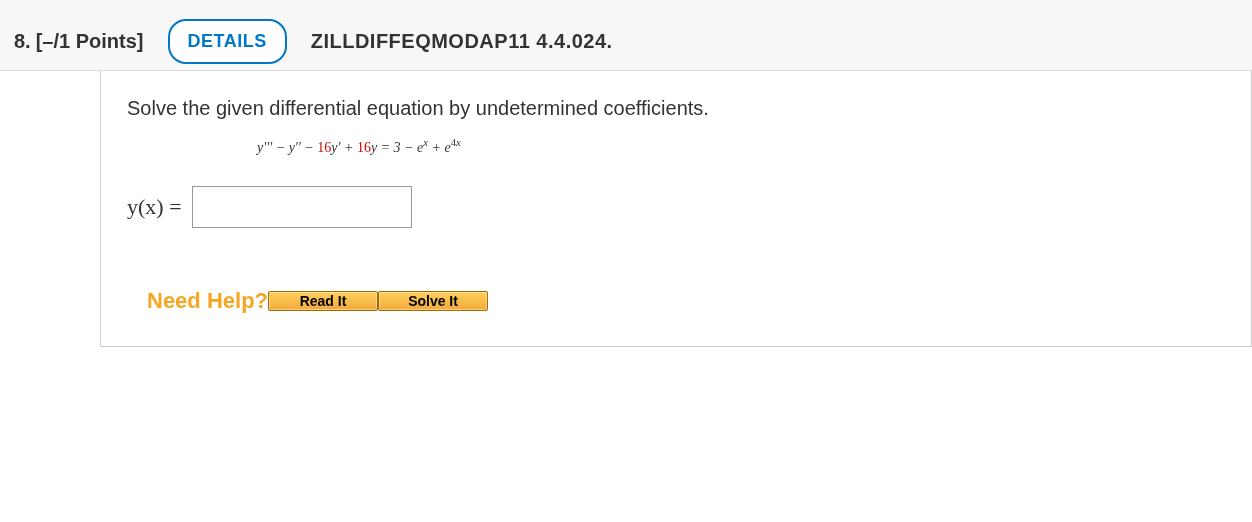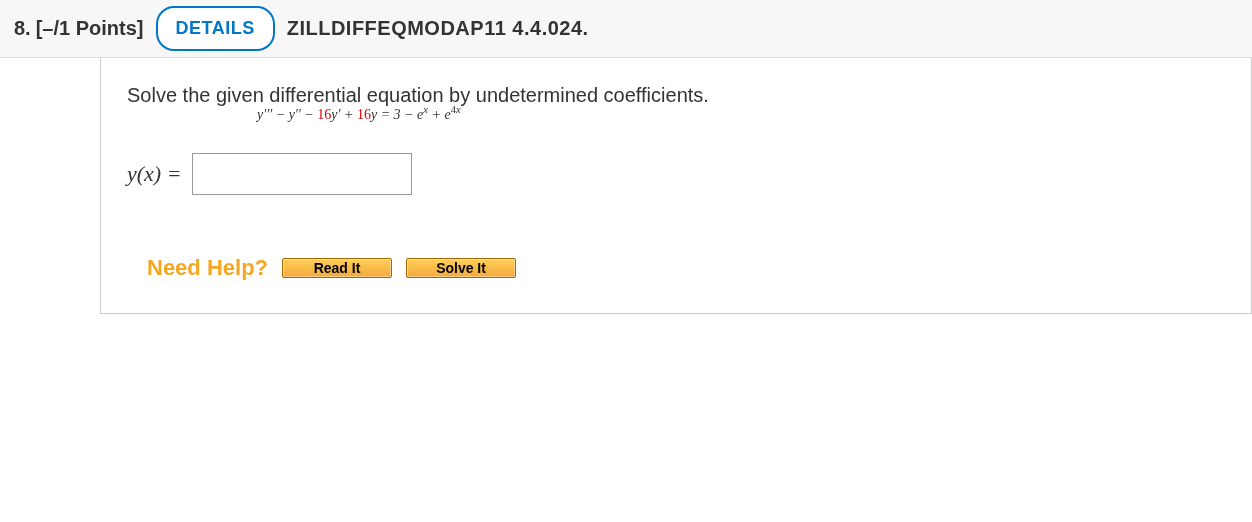--- a/index.html
+++ b/index.html
@@ -8,22 +8,22 @@
     padding: 0;
     background: #fff;
     color: #333;
     font-size: 18px;
   }
   .question-header {
     display: flex;
     align-items: center;
     background: #f7f7f7;
     border-bottom: 1px solid #ddd;
-    padding: 6px 14px 6px 14px;
-    gap: 12px;
+    padding: 19px 14px 6px 14px;
+    gap: 24px;
   }
   .q-number-points {
     font-weight: bold;
     font-size: 20px;
     color: #333;
   }
   .details-btn {
     border: 2.5px solid #0077c8;
     color: #0077c8;
     font-weight: bold;
@@ -43,20 +43,21 @@
   .question-body {
     border: 1px solid #ccc;
     border-top: none;
     margin-left: 100px;
     padding: 26px 26px 32px 26px;
     max-width: 1100px;
   }
   .prompt-text {
     font-size: 20px;
     color: #333;
+    margin-bottom: 20px;
   }
   .equation {
     font-family: "Times New Roman", serif;
     font-style: italic;
     font-size: 14px;
     text-align: left;
     padding-left: 130px;
     margin-bottom: 30px;
     white-space: nowrap;
   }
@@ -72,34 +73,32 @@
     line-height: 0;
   }
   .answer-row {
     display: flex;
     align-items: center;
     gap: 10px;
     margin-bottom: 60px;
   }
   .answer-label {
     font-family: "Times New Roman", serif;
-    font-style: italic;
     font-size: 22px;
   }
   .answer-input {
     width: 210px;
     height: 40px;
     border: 1px solid #999;
     font-size: 18px;
     padding: 0 4px;
   }
   .help-row {
     display: flex;
     align-items: center;
-    gap: 14px;
     padding-left: 20px;
     margin-top: 32px;
   }
   .need-help {
     color: #f5a623;
     font-weight: bold;
     font-size: 22px;
   }
   .help-btn {
     background: linear-gradient(#ffcf5a, #f2a93b);

